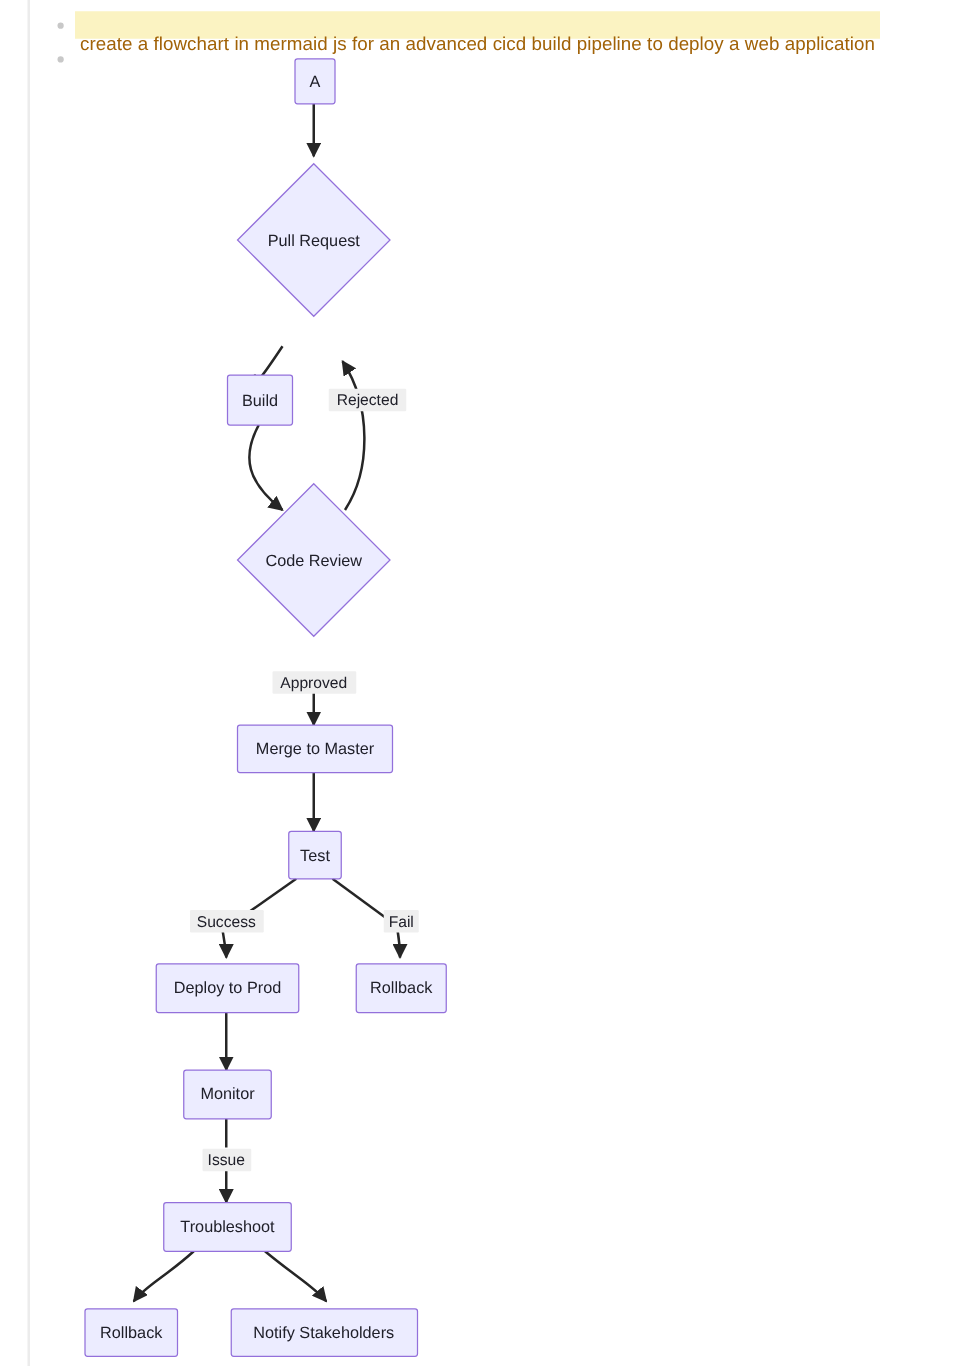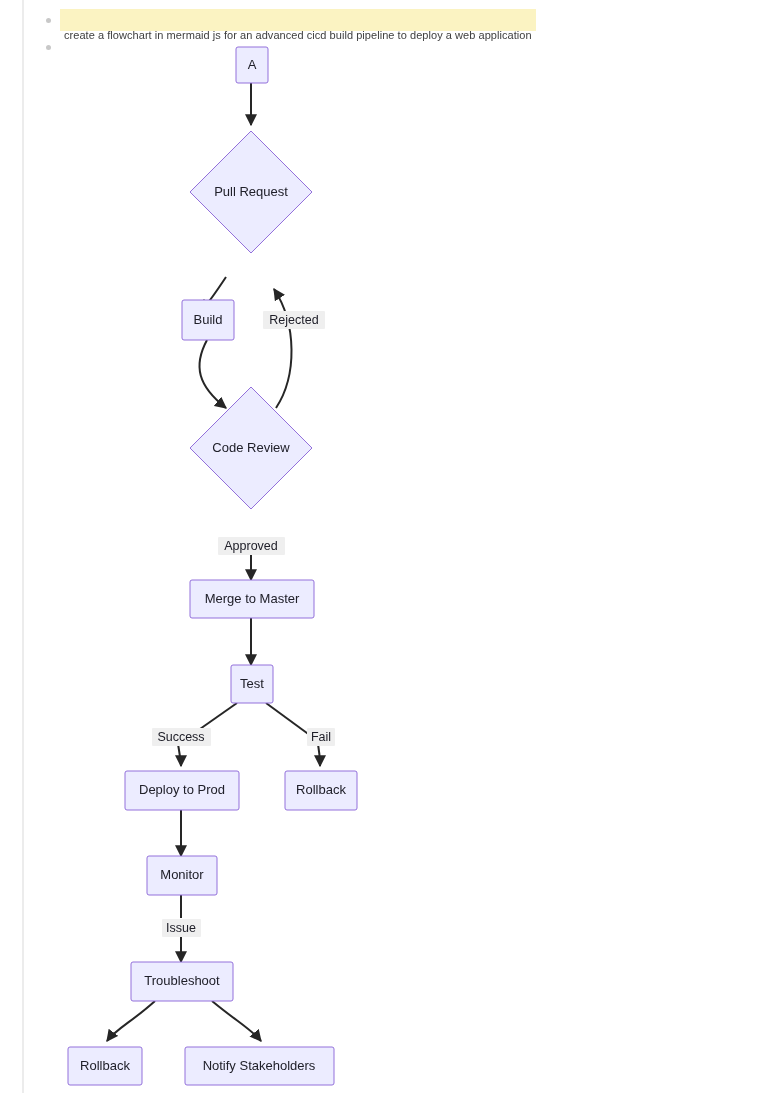--- a/index.html
+++ b/index.html
@@ -46,22 +46,22 @@
     left: 60px;
     top: 9px;
     height: 22px;
     display: flex;
     align-items: center;
     background: #fbf3c2;
     padding: 0 4px;
     box-sizing: border-box;
   }
   .prompt-text {
-    font-size: 11px;
-    color: #404040;
+    font-size: 15px;
+    color: #a16207;
     white-space: nowrap;
     letter-spacing: 0.05px;
     margin-top: 30px;
   }
   
   .diagram {
     position: absolute;
     left: 0;
     top: 36px;
   }

